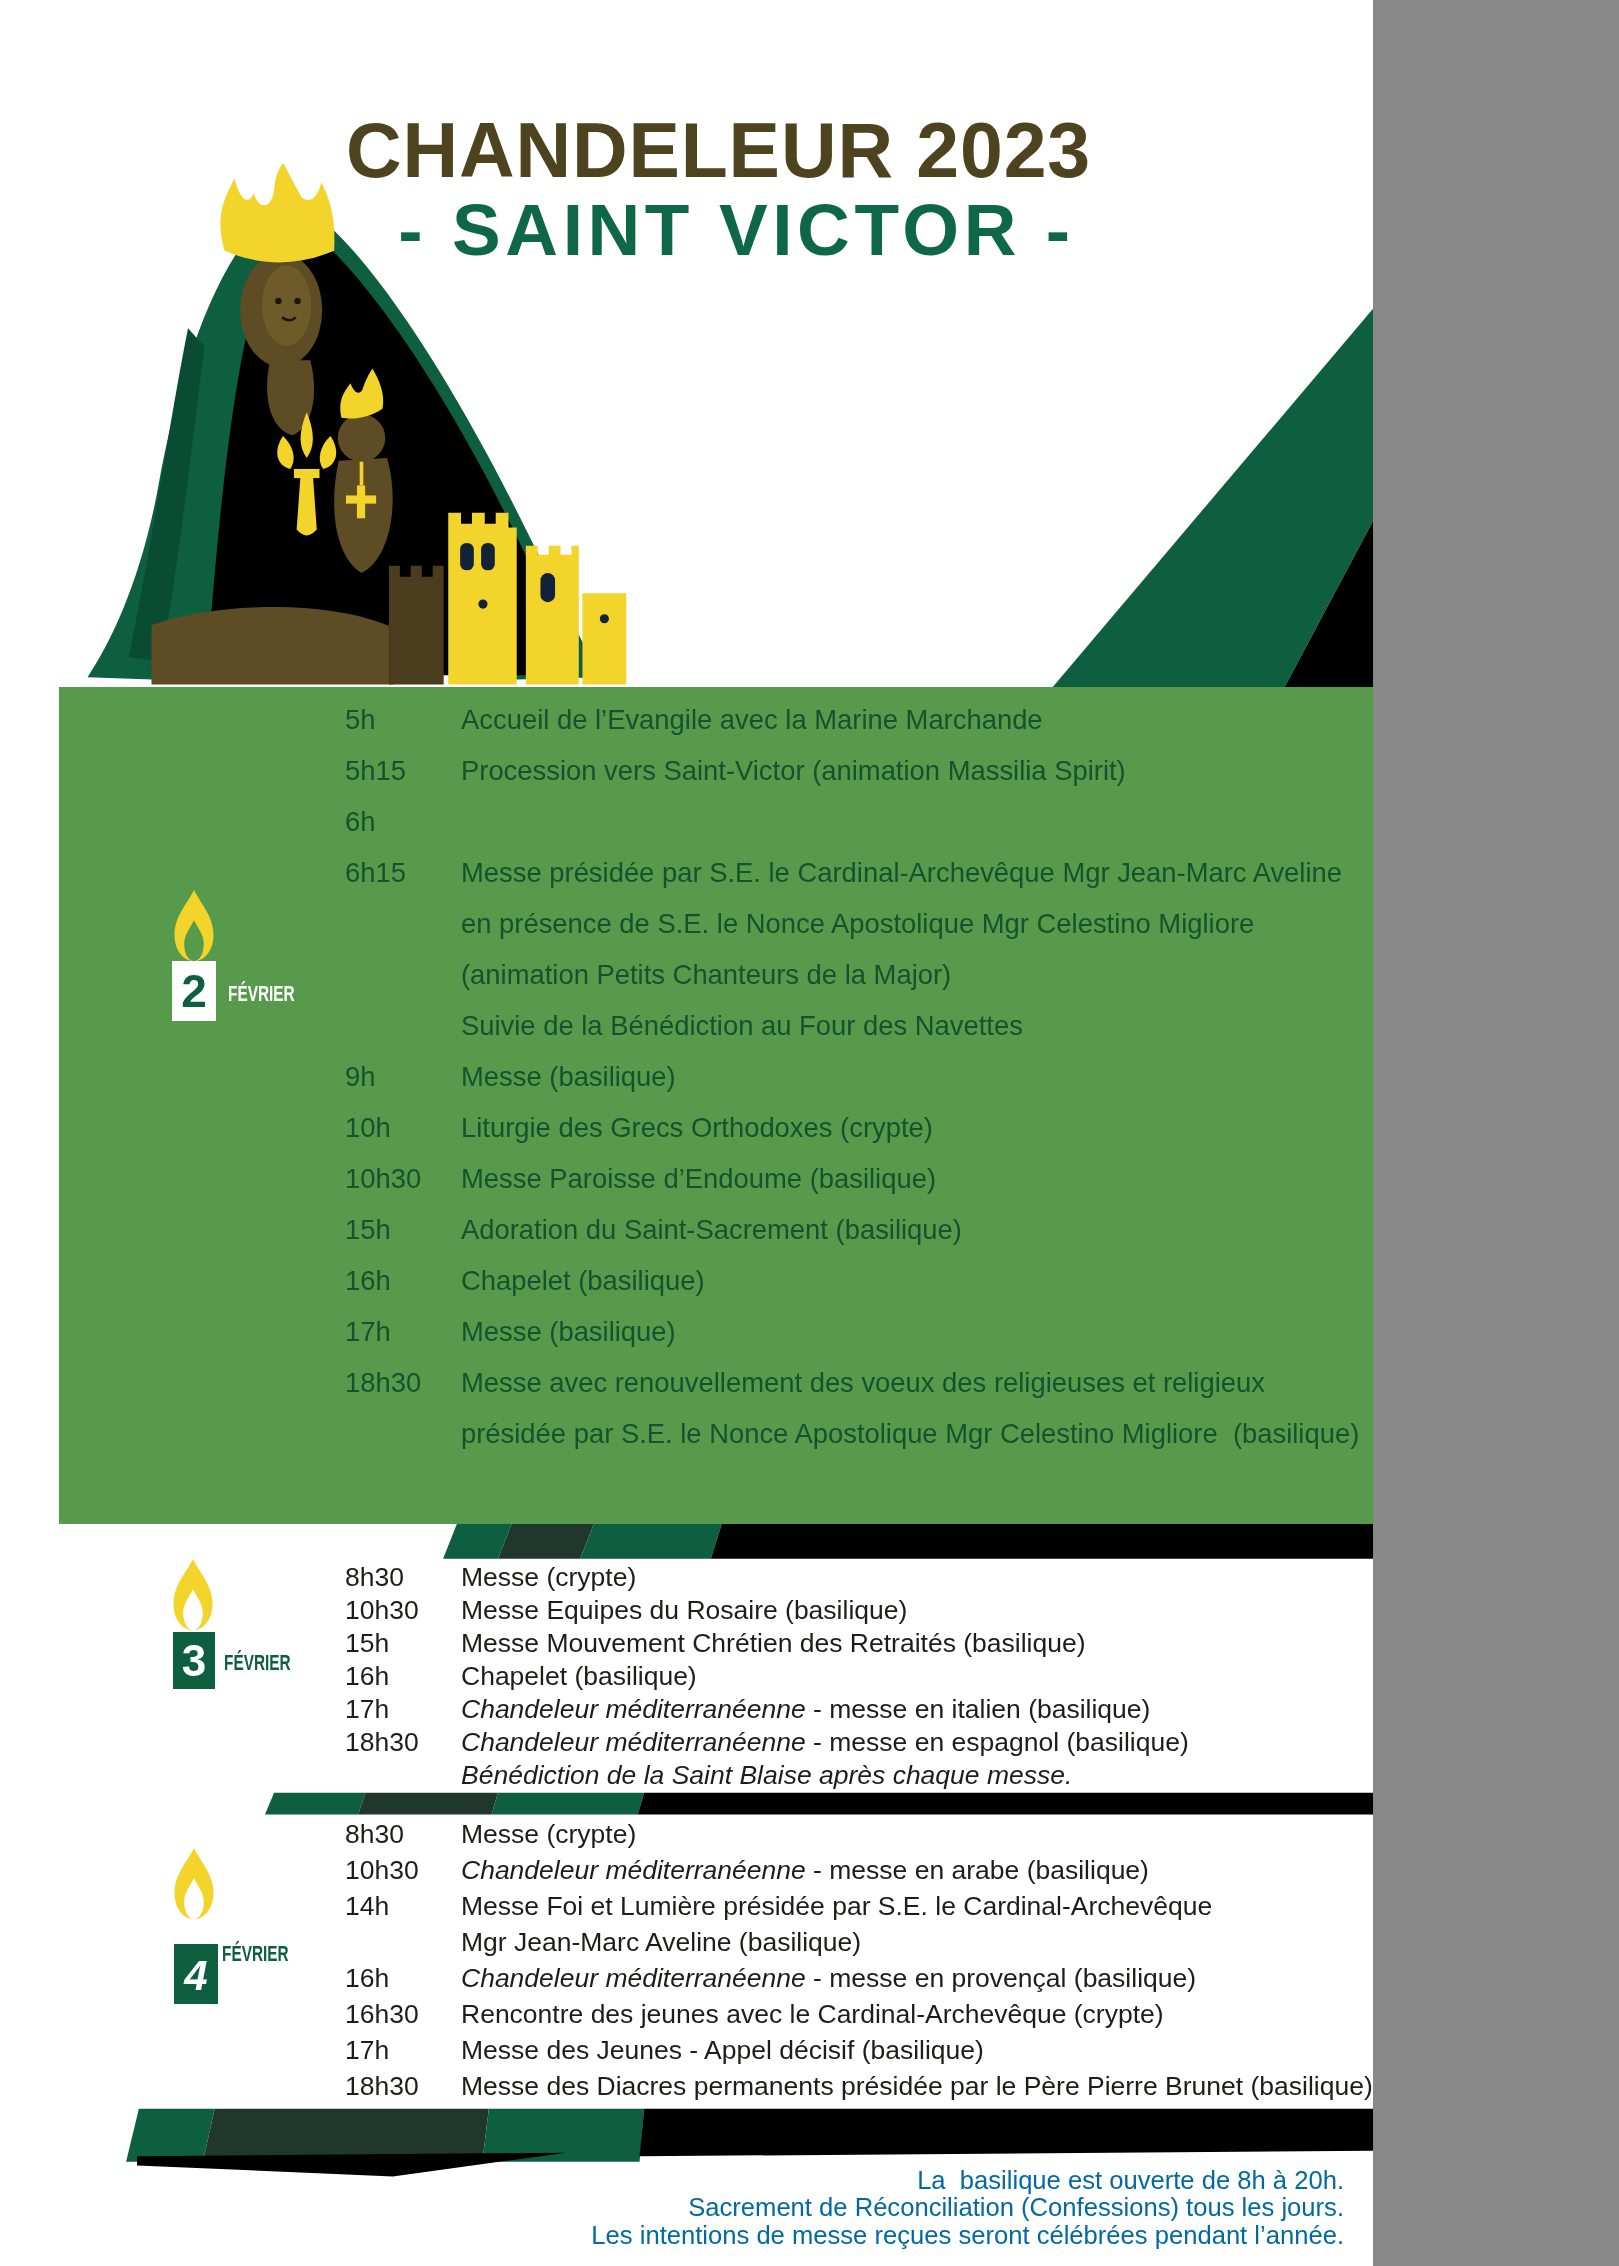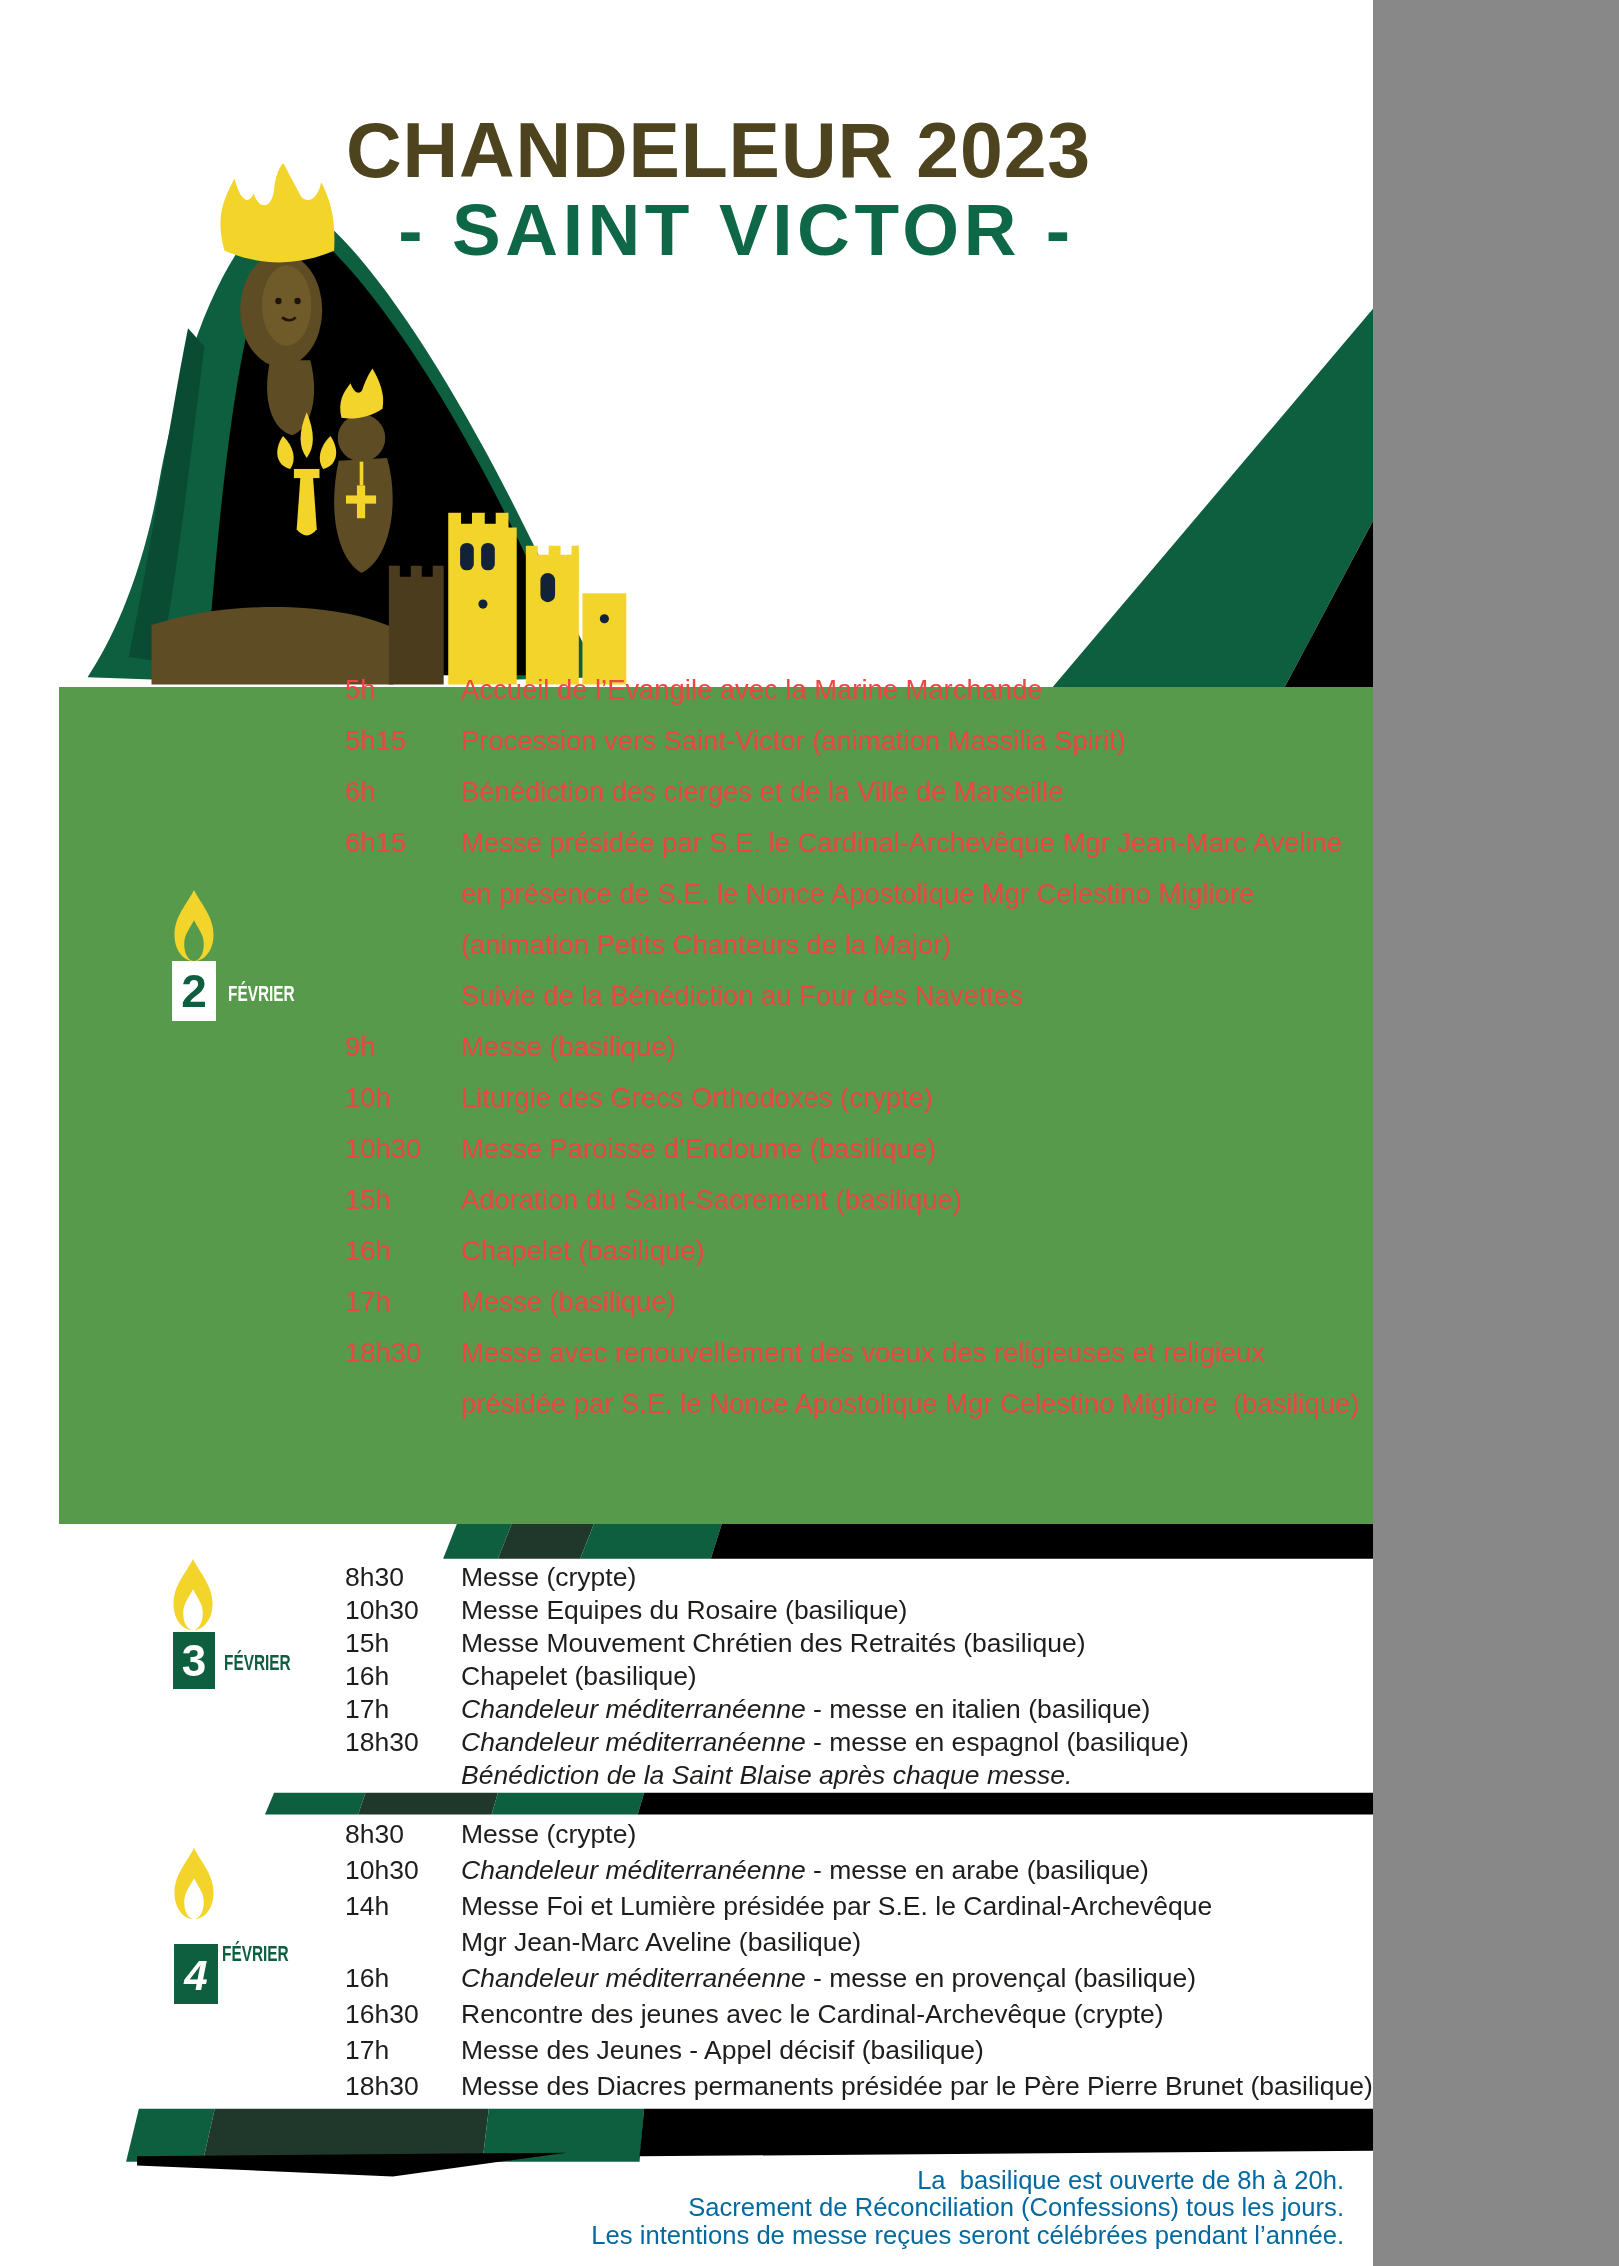--- a/index.html
+++ b/index.html
@@ -21,21 +21,21 @@
   
   .green-block{
     position:absolute;left:59px;top:687px;width:1510px;height:837px;
     background:#579a4b;z-index:2;
   }
   
   .events{position:absolute;left:345px;z-index:4;}
   .ev-row{display:flex;align-items:center;}
   .ev-time{flex:none;width:116px;white-space:pre;}
   .ev-desc{white-space:pre;}
-  .events-thu{top:664px;color:#ef4444;font-size:27.4px;}
+  .events-thu{top:694px;color:#14532d;font-size:27.4px;}
   .events-thu .ev-row{height:51px;}
   .events-fri{top:1561px;color:#1d1d1b;font-size:26.5px;}
   .events-fri .ev-row{height:33px;}
   .events-sat{top:1816px;color:#1d1d1b;font-size:26.5px;}
   .events-sat .ev-row{height:36px;}
   
   .day-word,.month-word{
     position:absolute;font-size:22px;font-weight:700;letter-spacing:0;
     white-space:nowrap;z-index:5;
   }
@@ -180,21 +180,20 @@
       <div class="ev-row">
         <span class="ev-time">5h</span>
         <span class="ev-desc">Accueil de l’Evangile avec la Marine Marchande</span>
       </div>
       <div class="ev-row">
         <span class="ev-time">5h15</span>
         <span class="ev-desc">Procession vers Saint-Victor (animation Massilia Spirit)</span>
       </div>
       <div class="ev-row">
         <span class="ev-time">6h</span>
-        <span class="ev-desc">Bénédiction des cierges et de la Ville de Marseille</span>
       </div>
       <div class="ev-row">
         <span class="ev-time">6h15</span>
         <span class="ev-desc">Messe présidée par S.E. le Cardinal-Archevêque Mgr Jean-Marc Aveline</span>
       </div>
       <div class="ev-row">
         <span class="ev-time"></span>
         <span class="ev-desc">en présence de S.E. le Nonce Apostolique Mgr Celestino Migliore</span>
       </div>
       <div class="ev-row">

